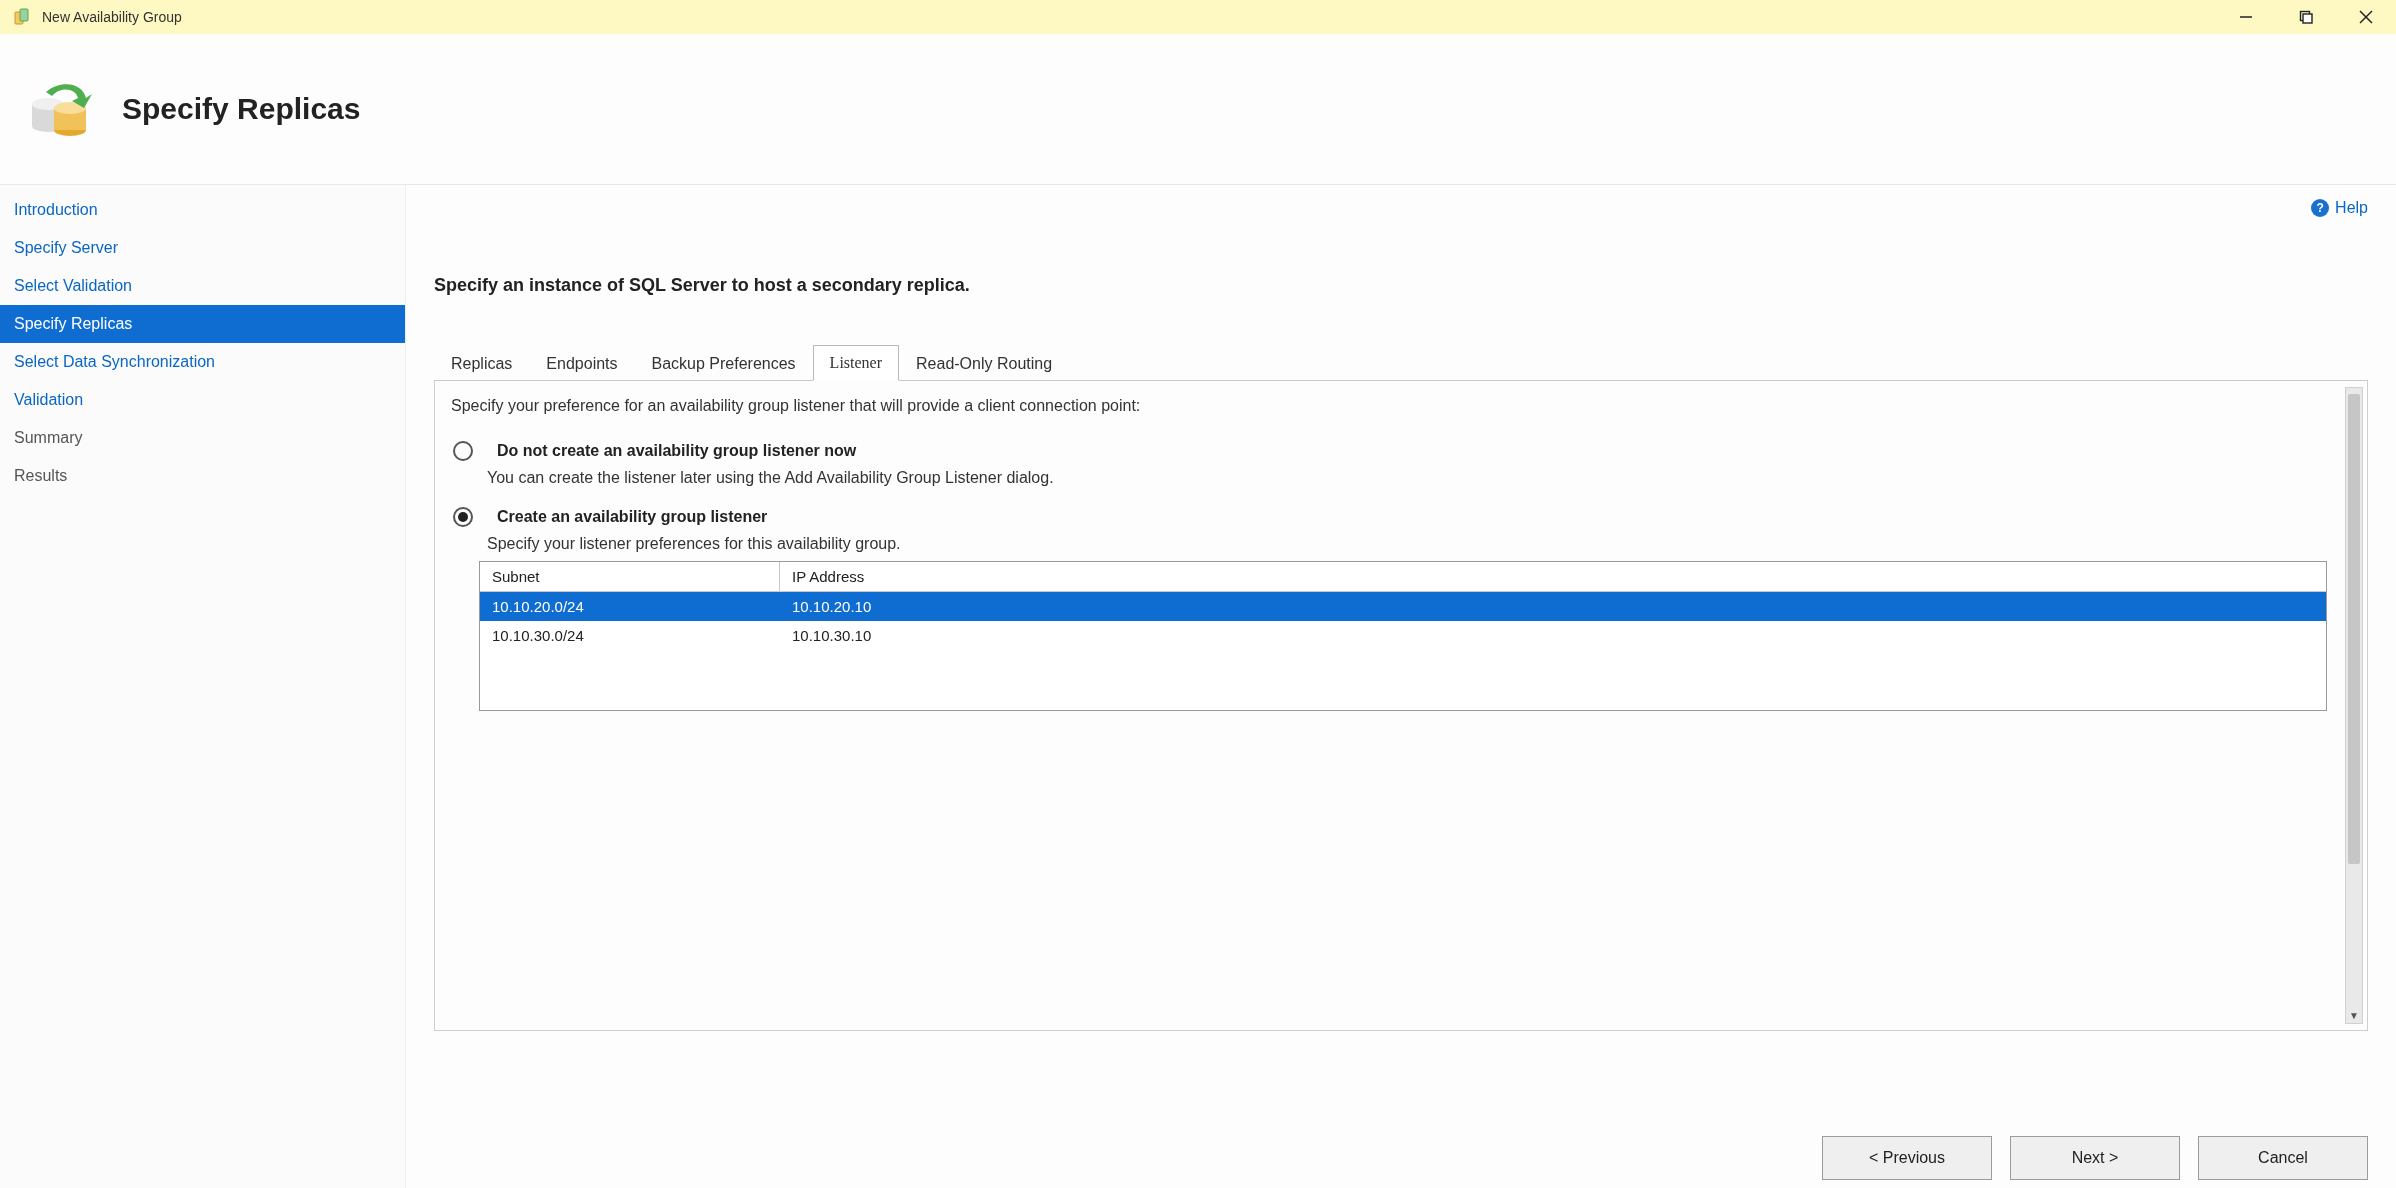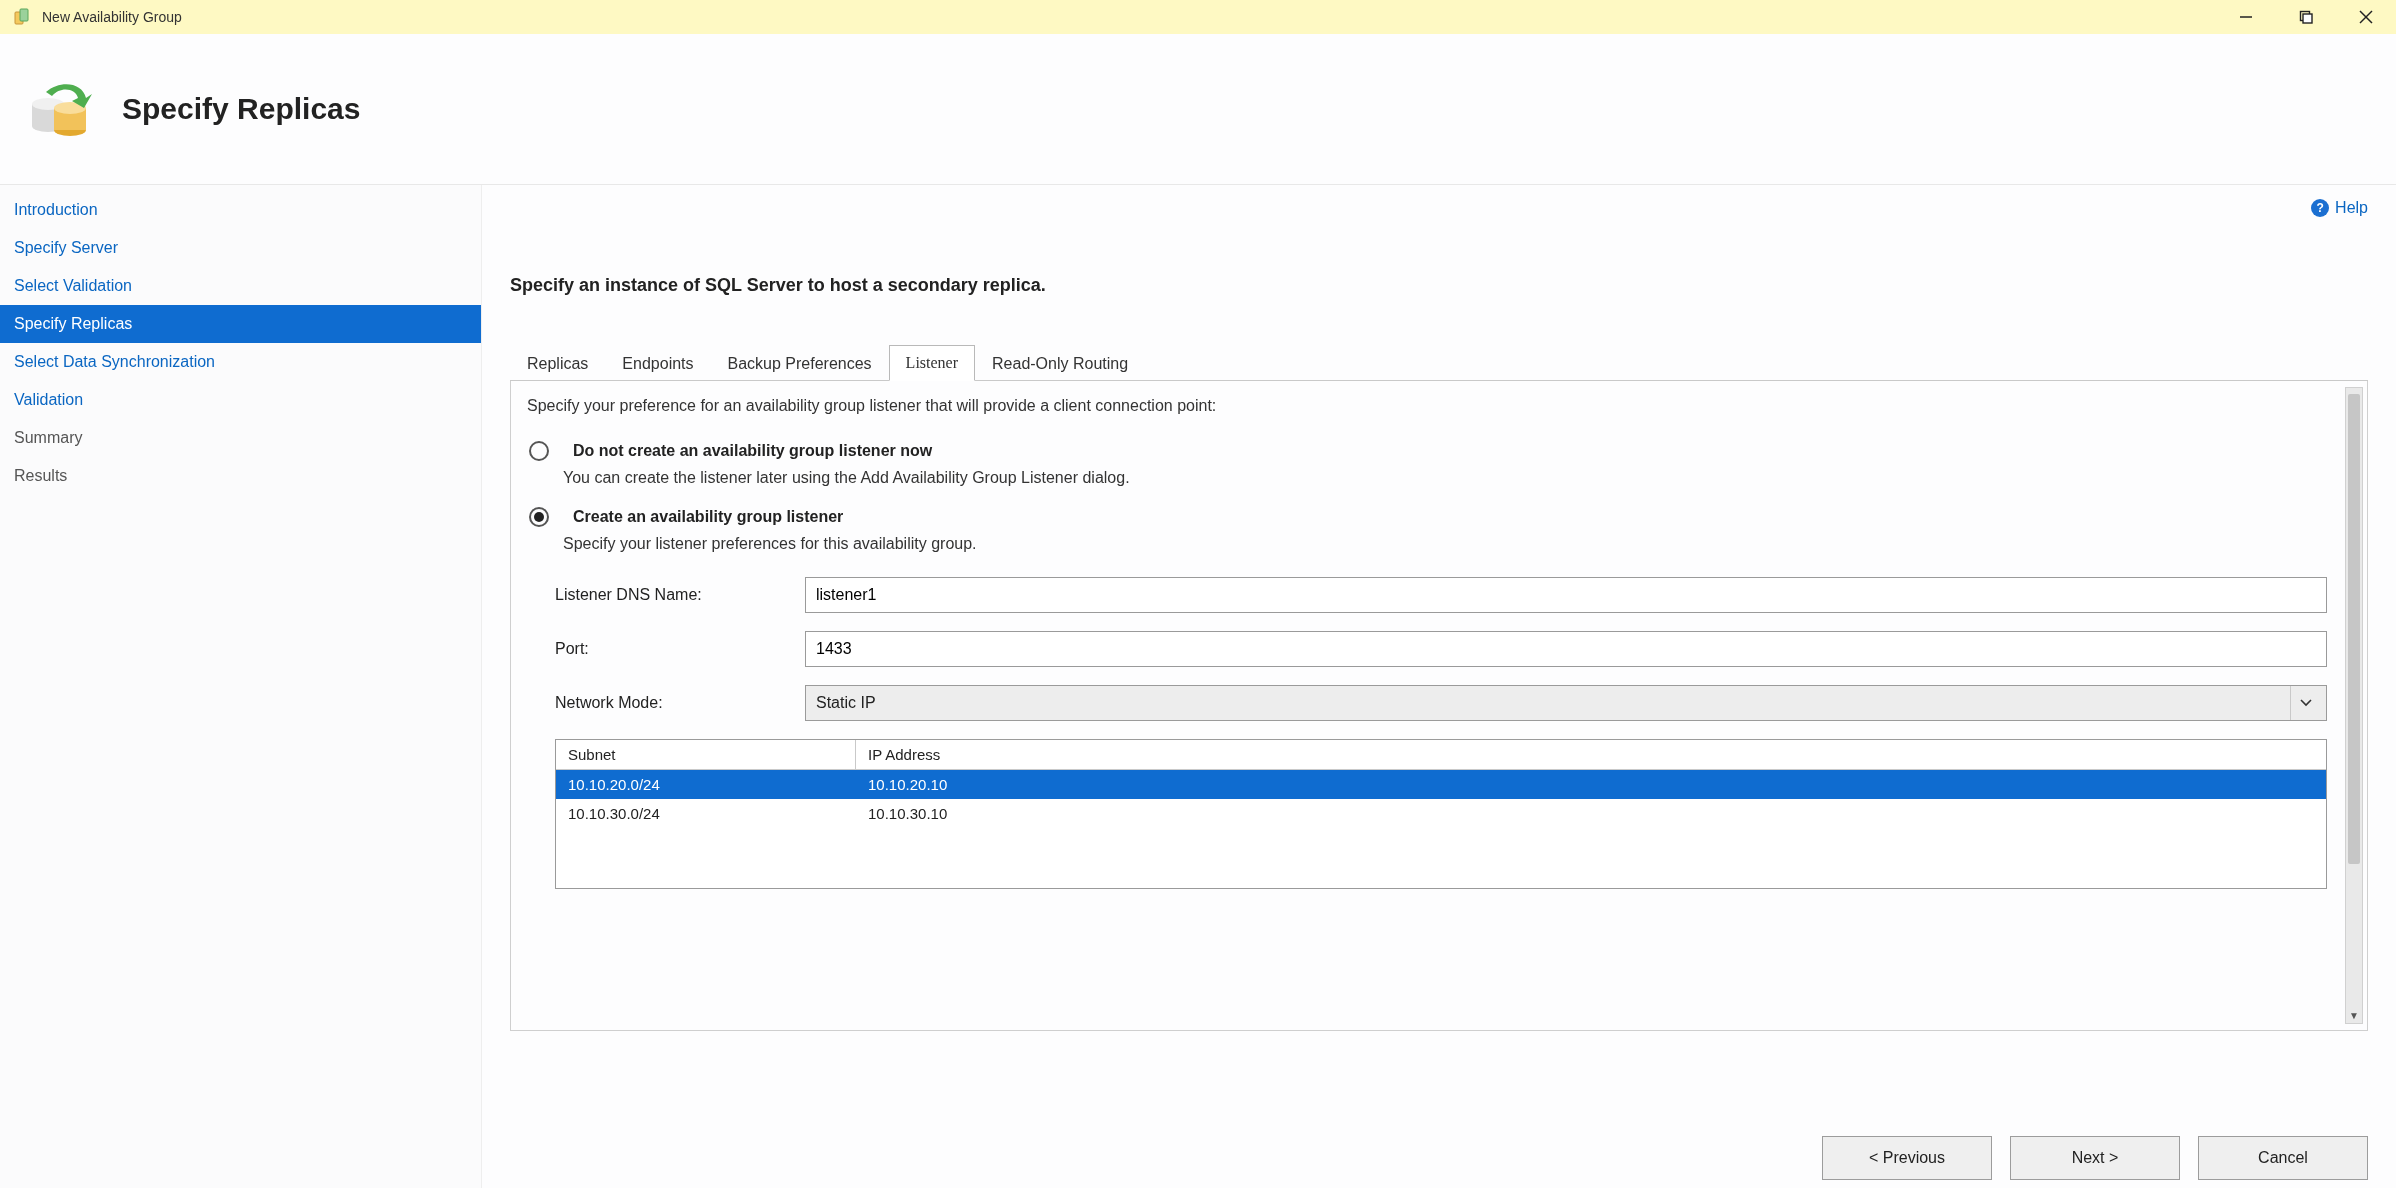--- a/index.html
+++ b/index.html
@@ -56,21 +56,21 @@
 
     
     .main {
       display: flex;
       height: calc(1188px - 34px - 150px);
       border-top: 1px solid #e8e8e8;
     }
 
     
     .sidebar {
-      width: 482px;
+      width: 406px;
       background: #fbfbfc;
       border-right: 1px solid #eee;
       padding-top: 6px;
     }
     .side-item {
       padding: 10px 14px;
       font-size: 16px;
       color: #0a66c2;
       cursor: default;
     }
@@ -328,41 +328,20 @@
         </div>
 
         <div class="opt">
           <div class="opt-row">
             <span class="radio checked"></span>
             <span class="opt-label">Create an availability group listener</span>
           </div>
           <div class="opt-sub">Specify your listener preferences for this availability group.</div>
         </div>
 
-        <div class="form">
-          <div class="frow">
-            <div class="flabel">Listener DNS Name:</div>
-            <input class="ftext" type="text" value="listener1" style="">
-          </div>
-          <div class="frow">
-            <div class="flabel">Port:</div>
-            <input class="ftext" type="text" value="1433" style="">
-          </div>
-          <div class="frow">
-            <div class="flabel">Network Mode:</div>
-            <div class="fselect">
-              <span>Static IP</span>
-              <span class="chev">
-                <svg width="12" height="12">
-                    <path d="M1 3 L6 8 L11 3" fill="none" stroke="#333" stroke-width="1.6"></path>
-                  </svg>
-              </span>
-            </div>
-          </div>
-        </div>
 
         <div class="subtable">
           <div class="st-head">
             <div class="st-h c1">Subnet</div>
             <div class="st-h c2">IP Address</div>
           </div>
           <div class="st-row sel">
             <div class="st-c c1">10.10.20.0/24</div>
             <div class="st-c c2">10.10.20.10</div>
           </div>

